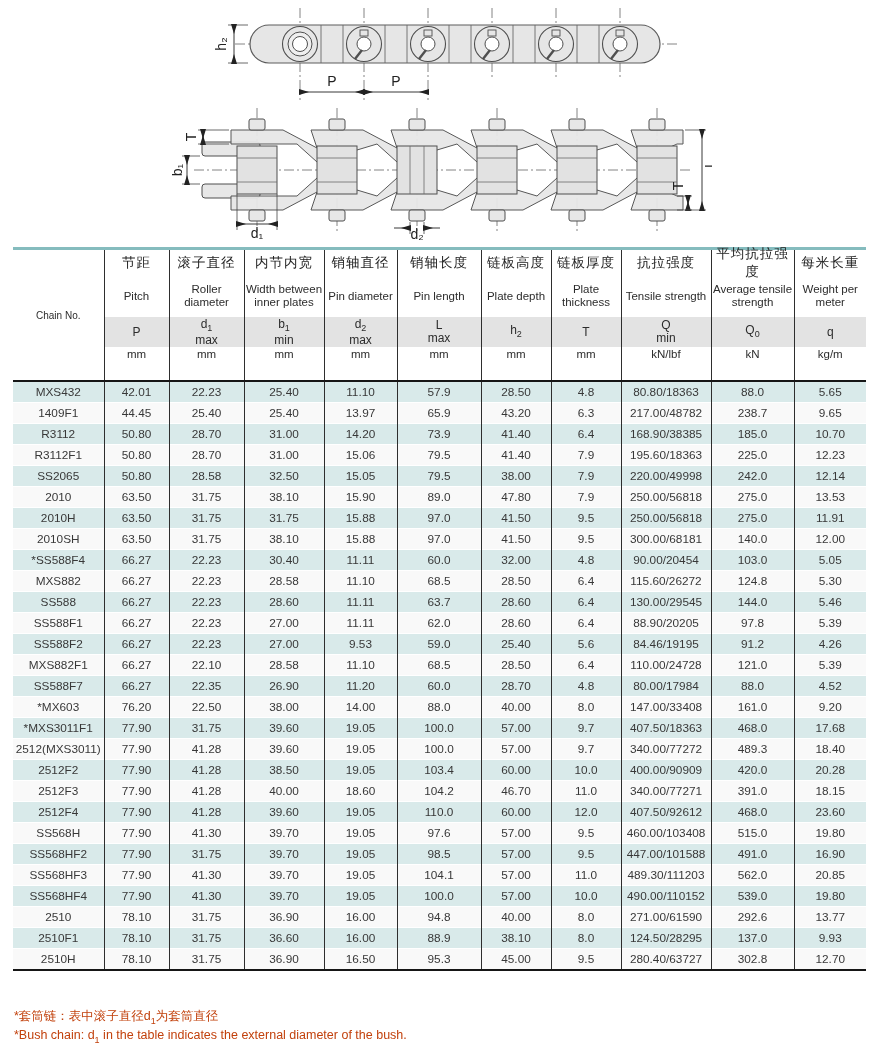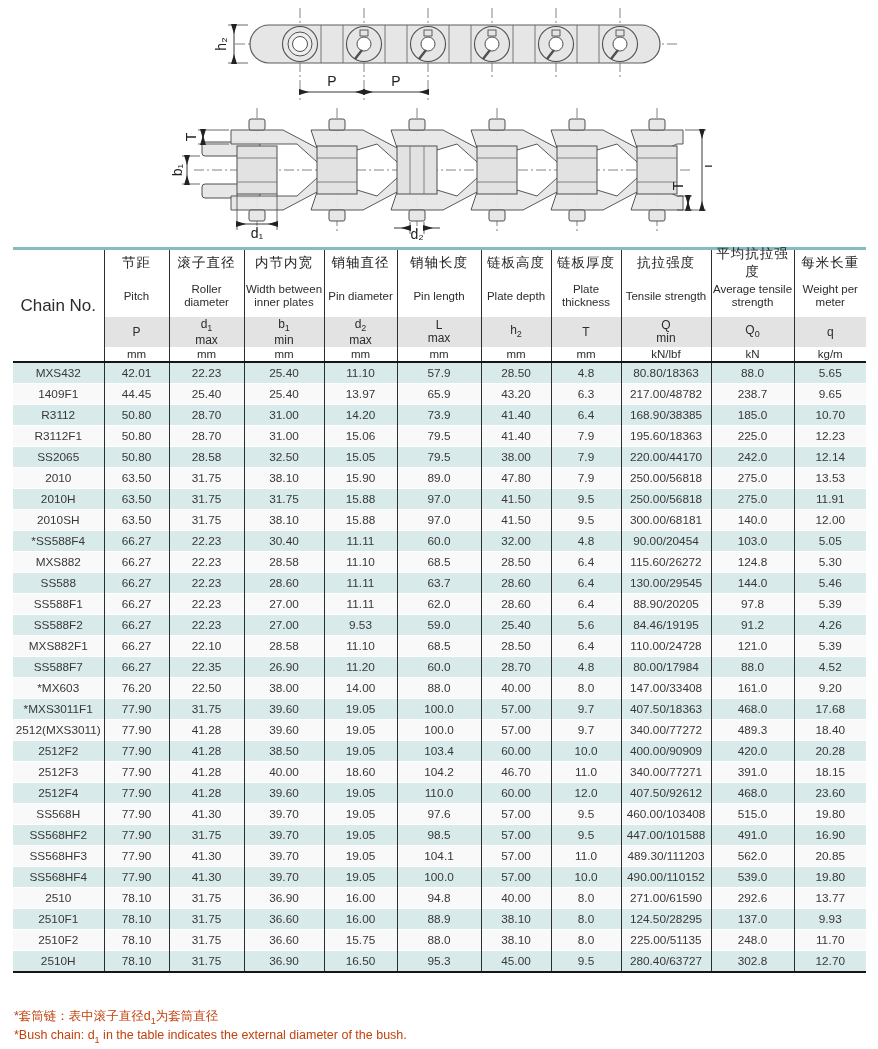--- a/index.html
+++ b/index.html
@@ -9,21 +9,21 @@
   .drawings{position:absolute;left:0;top:0;width:878px;height:244px;}
   .svg1{position:absolute;left:190px;top:4px;}
   .svg2{position:absolute;left:172px;top:102px;}
 
   .table-wrap{position:absolute;left:13px;top:247px;width:853px;border-top:3px solid #85bcbe;}
   table{border-collapse:collapse;table-layout:fixed;width:853px;border-bottom:2px solid #161616;}
   th,td{padding:0;margin:0;font-weight:normal;}
   thead th{border-left:1px solid #2e2e2e;vertical-align:top;}
   thead th:first-child{border-left:none;}
   thead{border-bottom:2px solid #161616;}
-  .h-chain{height:111px;display:flex;align-items:center;justify-content:center;font-size:17px;color:#2c2c2c;text-align:right;}
+  .h-chain{height:130px;display:flex;align-items:center;justify-content:center;font-size:10px;color:#2c2c2c;text-align:right;}
   .hcol{display:flex;flex-direction:column;height:111px;}
   .h-cn{height:25px;display:flex;align-items:center;justify-content:center;font-size:13.5px;color:#222;letter-spacing:1px;}
   .h-en{flex:1;display:flex;align-items:center;justify-content:center;text-align:center;font-size:11.5px;line-height:1.12;color:#2c2c2c;padding:0 1px;}
   .h-sym{height:30px;background:#e3e3e3;display:flex;flex-direction:column;align-items:center;justify-content:center;font-size:12px;line-height:1.05;color:#2c2c2c;}
   .h-sym sub{font-size:9px;}
   .h-unit{height:14px;display:flex;align-items:center;justify-content:center;font-size:11.5px;color:#2c2c2c;}
   tbody td{border-left:1px solid #2e2e2e;border-top:1px solid #fff;text-align:center;font-size:11.8px;height:20px;white-space:nowrap;color:#383838;}
   tbody td:first-child{border-left:none;}
   tbody tr:nth-child(odd) td{background:#d9eaea;}
   tbody tr:nth-child(even) td{background:#f9f9f9;}
@@ -401,21 +401,21 @@
           </tr>
           <tr>
             <td>SS2065</td>
             <td>50.80</td>
             <td>28.58</td>
             <td>32.50</td>
             <td>15.05</td>
             <td>79.5</td>
             <td>38.00</td>
             <td>7.9</td>
-            <td>220.00/44170</td>
+            <td>220.00/49998</td>
             <td>242.0</td>
             <td>12.14</td>
           </tr>
           <tr>
             <td>2010</td>
             <td>63.50</td>
             <td>31.75</td>
             <td>38.10</td>
             <td>15.90</td>
             <td>89.0</td>
@@ -692,33 +692,20 @@
             <td>36.60</td>
             <td>16.00</td>
             <td>88.9</td>
             <td>38.10</td>
             <td>8.0</td>
             <td>124.50/28295</td>
             <td>137.0</td>
             <td>9.93</td>
           </tr>
           <tr>
-            <td>2510F2</td>
-            <td>78.10</td>
-            <td>31.75</td>
-            <td>36.60</td>
-            <td>15.75</td>
-            <td>88.0</td>
-            <td>38.10</td>
-            <td>8.0</td>
-            <td>225.00/51135</td>
-            <td>248.0</td>
-            <td>11.70</td>
-          </tr>
-          <tr>
             <td>2510H</td>
             <td>78.10</td>
             <td>31.75</td>
             <td>36.90</td>
             <td>16.50</td>
             <td>95.3</td>
             <td>45.00</td>
             <td>9.5</td>
             <td>280.40/63727</td>
             <td>302.8</td>

